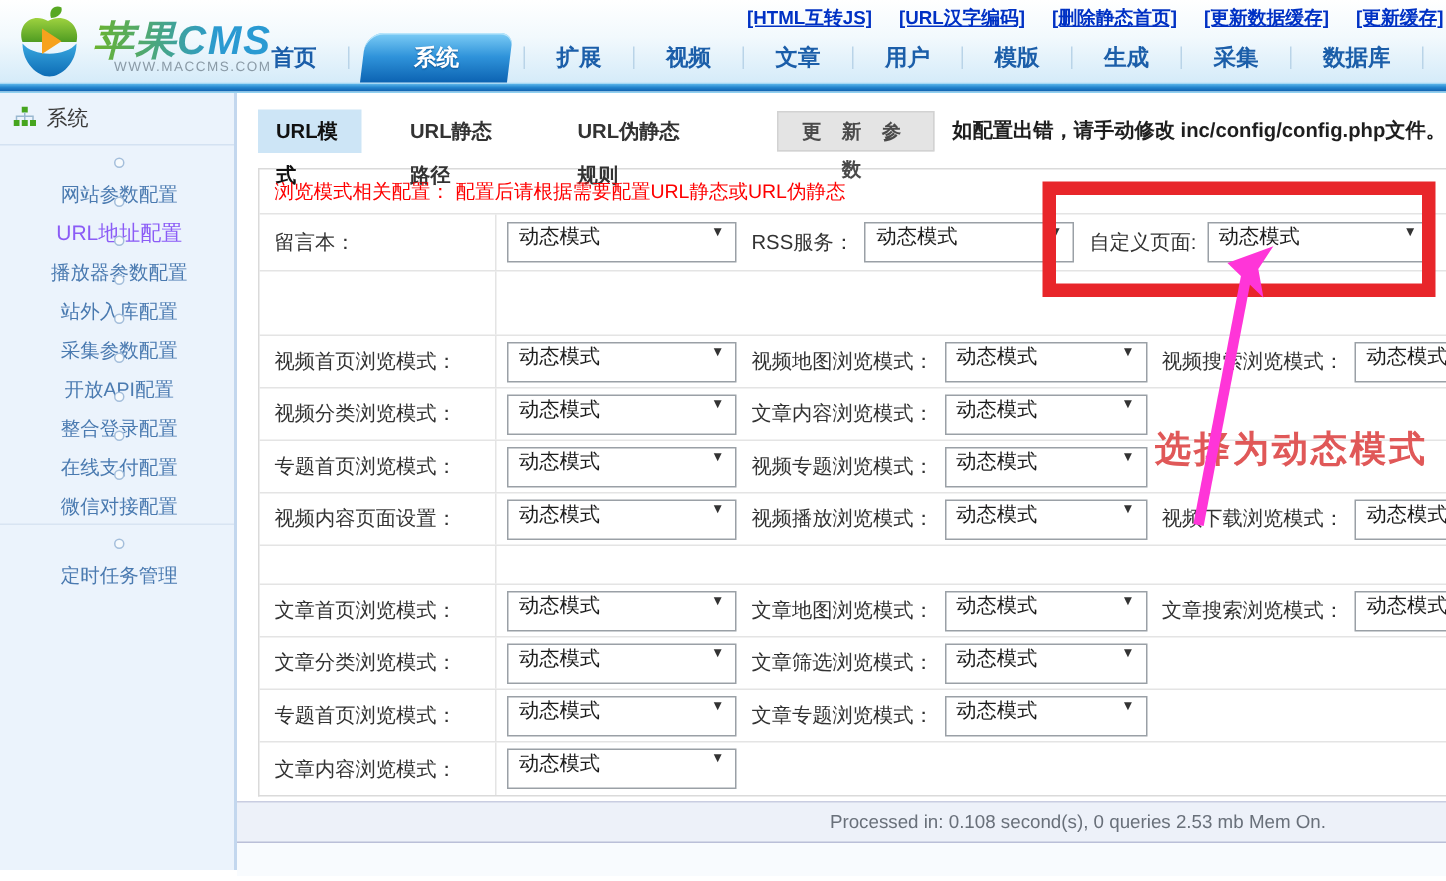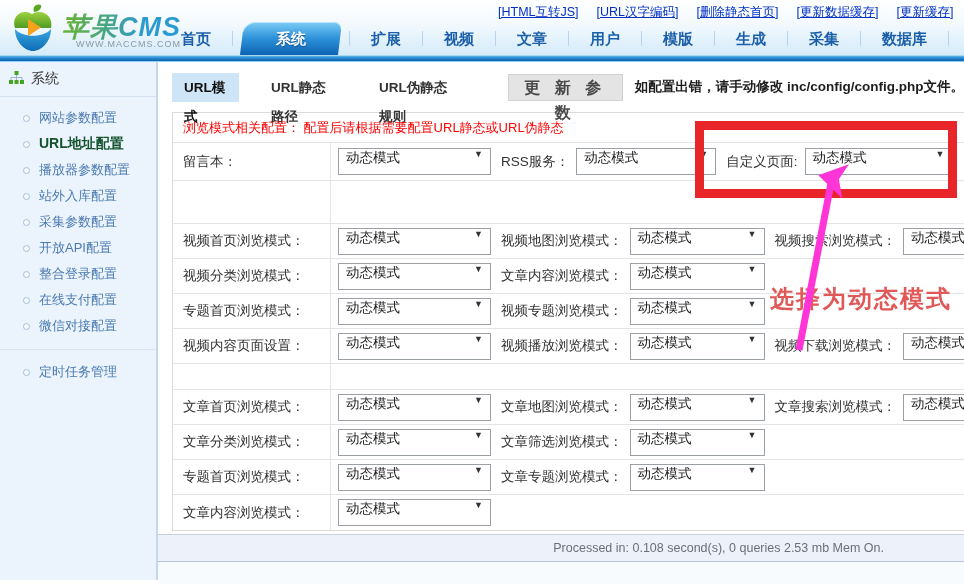--- a/index.html
+++ b/index.html
@@ -10,47 +10,47 @@
   .header { position:absolute; top:0; left:0; width:1100px; height:62px; z-index:10; }
   .header-bg { height:55px; background:linear-gradient(180deg,#ffffff 0%,#f2f9fd 45%,#d5ebf9 100%); }
   .header-bar { height:7px; background:linear-gradient(180deg,#5ab4e9 0%,#2586cf 45%,#0f60ae 100%); border-top:1px solid #a6d8f4; border-bottom:1px solid #8fd0f0; }
   .logo { position:absolute; left:8px; top:3px; display:flex; align-items:center; cursor:pointer; }
   .logo-txt { margin-left:4px; }
   .logo-title { font-size:27px; font-weight:bold; font-style:italic; line-height:30px;
     background:linear-gradient(90deg,#6ab32d 0%,#2a9ad2 70%); -webkit-background-clip:text; background-clip:text;
     color:transparent; letter-spacing:1px; }
   .logo-sub { font-size:9px; color:#8a9aa6; letter-spacing:1px; text-align:right; margin-top:-3px; }
   .top-links { position:absolute; left:498px; top:4px; width:620px; display:flex; gap:18px; white-space:nowrap; }
-  .top-link { font-size:12.5px; font-weight:normal; color:#0031c4; text-decoration:underline; cursor:pointer; }
+  .top-link { font-size:12.5px; font-weight:bold; color:#0031c4; text-decoration:underline; cursor:pointer; }
   .nav { position:absolute; left:160px; top:22px; height:33px; display:flex; align-items:center; }
   .nav-item { padding:0 21px; font-size:15px; font-weight:bold; color:#1b5ea9; line-height:33px; cursor:pointer; }
   .nav-div { width:1px; height:15px; background:#b9d4e8; }
   .nav-tab { position:relative; margin:0 9px; height:33px; padding:0 34px; border-radius:12px 8px 0 0;
     transform:skewX(-7deg); background:linear-gradient(180deg,#7dcdf6 0%,#2f93da 48%,#0c63b2 100%);
     box-shadow:inset 0 1px 0 #b9e6fb; cursor:pointer; }
   .nav-tab span { display:inline-block; transform:skewX(7deg); color:#fff; font-size:15px; font-weight:bold; line-height:33px;
     text-shadow:0 1px 1px #0a4f8f; }
 
   
   .sidebar { position:absolute; left:0; top:62px; width:158px; height:518px; background:#ebf3fc; border-right:2px solid #c3d7ee; z-index:5; }
   .sb-head { height:35px; display:flex; align-items:center; gap:7px; padding-left:9px; border-bottom:1px solid #d4e2f2;
     color:#3b3b3b; font-size:14px; }
   .sb-list { padding-top:8px; }
-  .sb-item { height:26px; display:flex; align-items:center; gap:9px; padding-left:23px; color:#4a7ab0; font-size:13px; cursor:pointer; }
+  .sb-item { height:26px; display:flex; align-items:center; gap:9px; padding-left:3px; color:#4a7ab0; font-size:13px; cursor:pointer;flex-direction:column; }
   .sb-item .bullet { width:7px; height:7px; border:1px solid #a4bedb; border-radius:50%; background:#f6fafd; flex:none; }
-  .sb-item.active { color:#14532d; font-weight:bold; font-size:14px; }
+  .sb-item.active { color:#8b5cf6; font-weight:normal; font-size:14px; }
   .sb-sep { height:1px; background:#d8e4f2; margin:10px 0 9px 0; }
 
   
   .main { position:absolute; left:158px; top:62px; width:806px; height:525px; background:#fff; }
   .toolbar { margin:10px 0 0 14px; height:30px; display:flex; align-items:center; }
   .tab { padding:0 12px; height:29px; line-height:29px; font-size:13.5px; font-weight:bold; color:#333; margin-right:20px; cursor:pointer; }
   .tab.active { background:#cde5f6; color:#111; }
   .btn-update { margin-left:22px; min-width:102px; height:27px; background:#e4e4e4; border:1px solid #d2d2d2;
-    color:#4a4a4a; font-size:16px; font-weight:bold; letter-spacing:5px; line-height:25px; text-align:center;
+    color:#4a4a4a; font-size:13px; font-weight:bold; letter-spacing:5px; line-height:25px; text-align:center;
     padding:0 8px; cursor:pointer; font-family:inherit; }
   .warn { margin-left:12px; font-size:13.5px; font-weight:bold; color:#1e1e1e; white-space:nowrap; }
 
   .table { margin:10px 0 0 14px; width:856px; border:1px solid #dadada; border-right:none; }
   .notice { height:30px; line-height:30px; padding-left:10px; color:#fe0000; font-size:13px; border-bottom:1px solid #e4e4e4; }
   .row { display:flex; align-items:center; height:35px; border-bottom:1px solid #e4e4e4; }
   .row:last-child { border-bottom:none; }
   .row-first { height:38px; }
   .sp-lg { height:43px; }
   .sp-sm { height:26px; }

